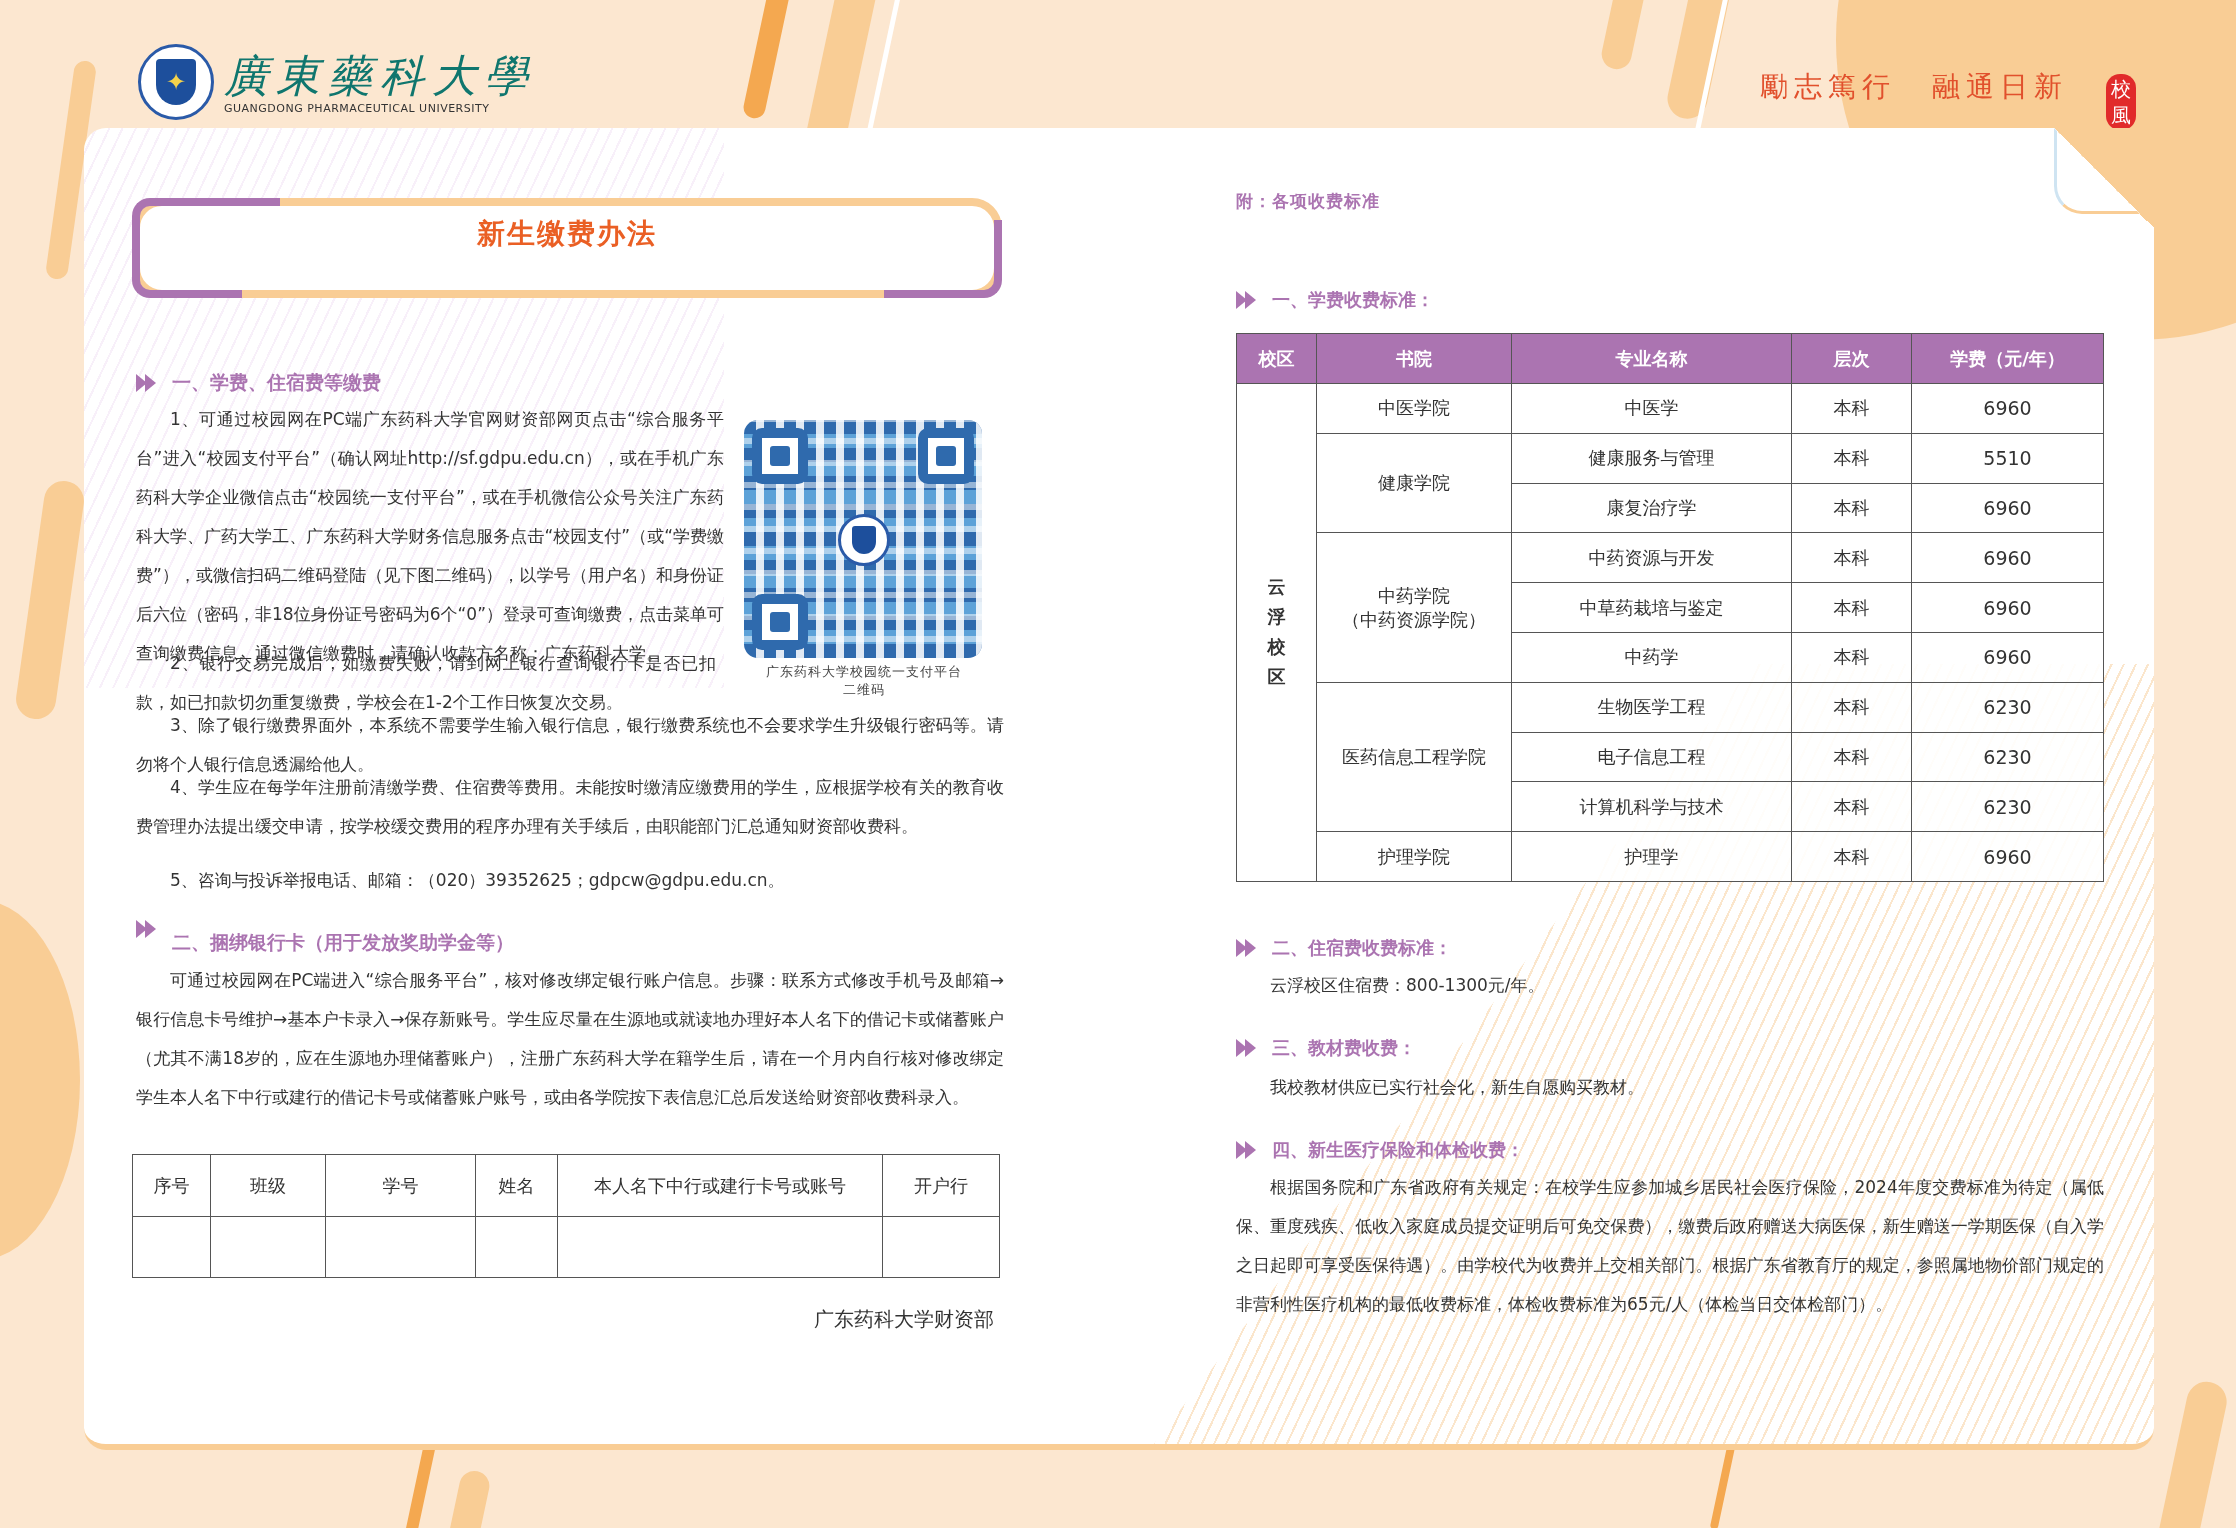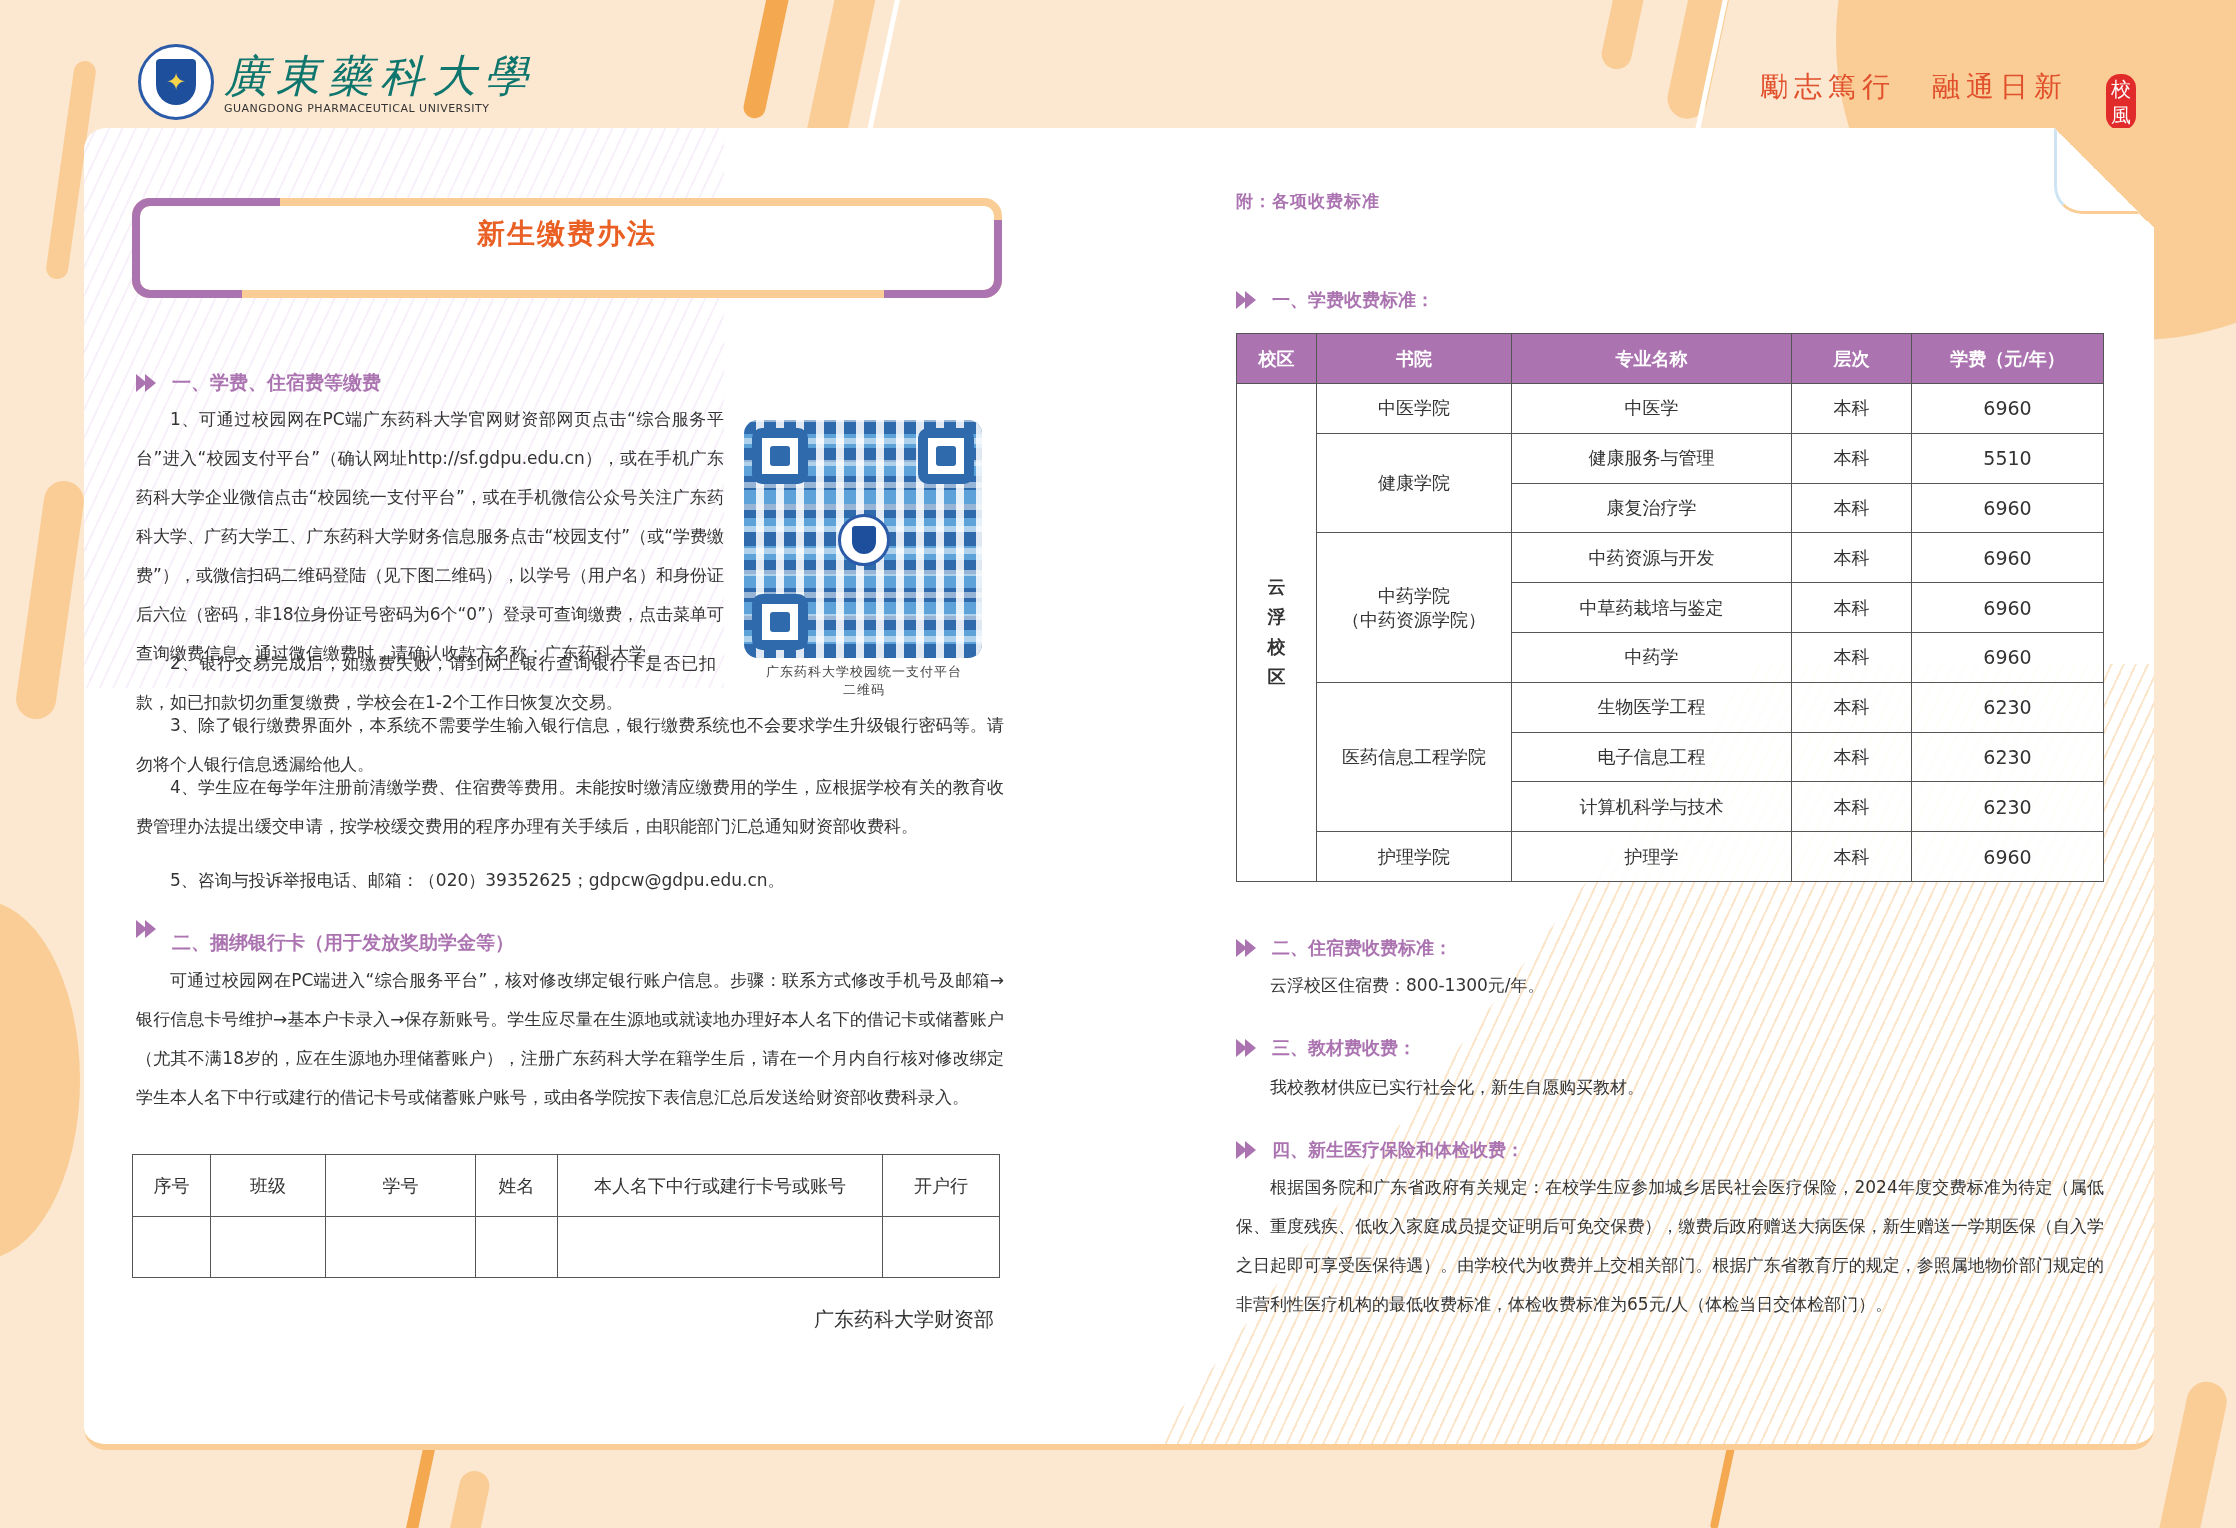--- a/index.html
+++ b/index.html
@@ -73,21 +73,21 @@
   }
   .hatch-br {
     position: absolute; right: 0; bottom: 0; width: 1000px; height: 780px;
     background: repeating-linear-gradient(115deg, transparent 0 9px, #fbe6cc 9px 11px);
     clip-path: polygon(60% 0, 100% 0, 100% 100%, 0 100%);
   }
 
   
   .title-box {
     position: absolute; left: 48px; top: 70px; width: 870px; height: 100px;
-    border: 8px solid #f9cd95; border-radius: 18px; background: #fff;
+    border: 8px solid #f9cd95; border-radius: 30px; background: #fff;
     text-align: center; padding-top: 8px;
   }
   .title-box::before {
     content: ""; position: absolute; left: -8px; top: -8px; width: 140px; height: 60px;
     border-left: 8px solid #ab74b1; border-top: 8px solid #ab74b1; border-top-left-radius: 18px;
   }
   .title-box::after {
     content: ""; position: absolute; right: -8px; bottom: -8px; width: 110px; height: 70px;
     border-right: 8px solid #ab74b1; border-bottom: 8px solid #ab74b1; border-bottom-right-radius: 18px;
   }

